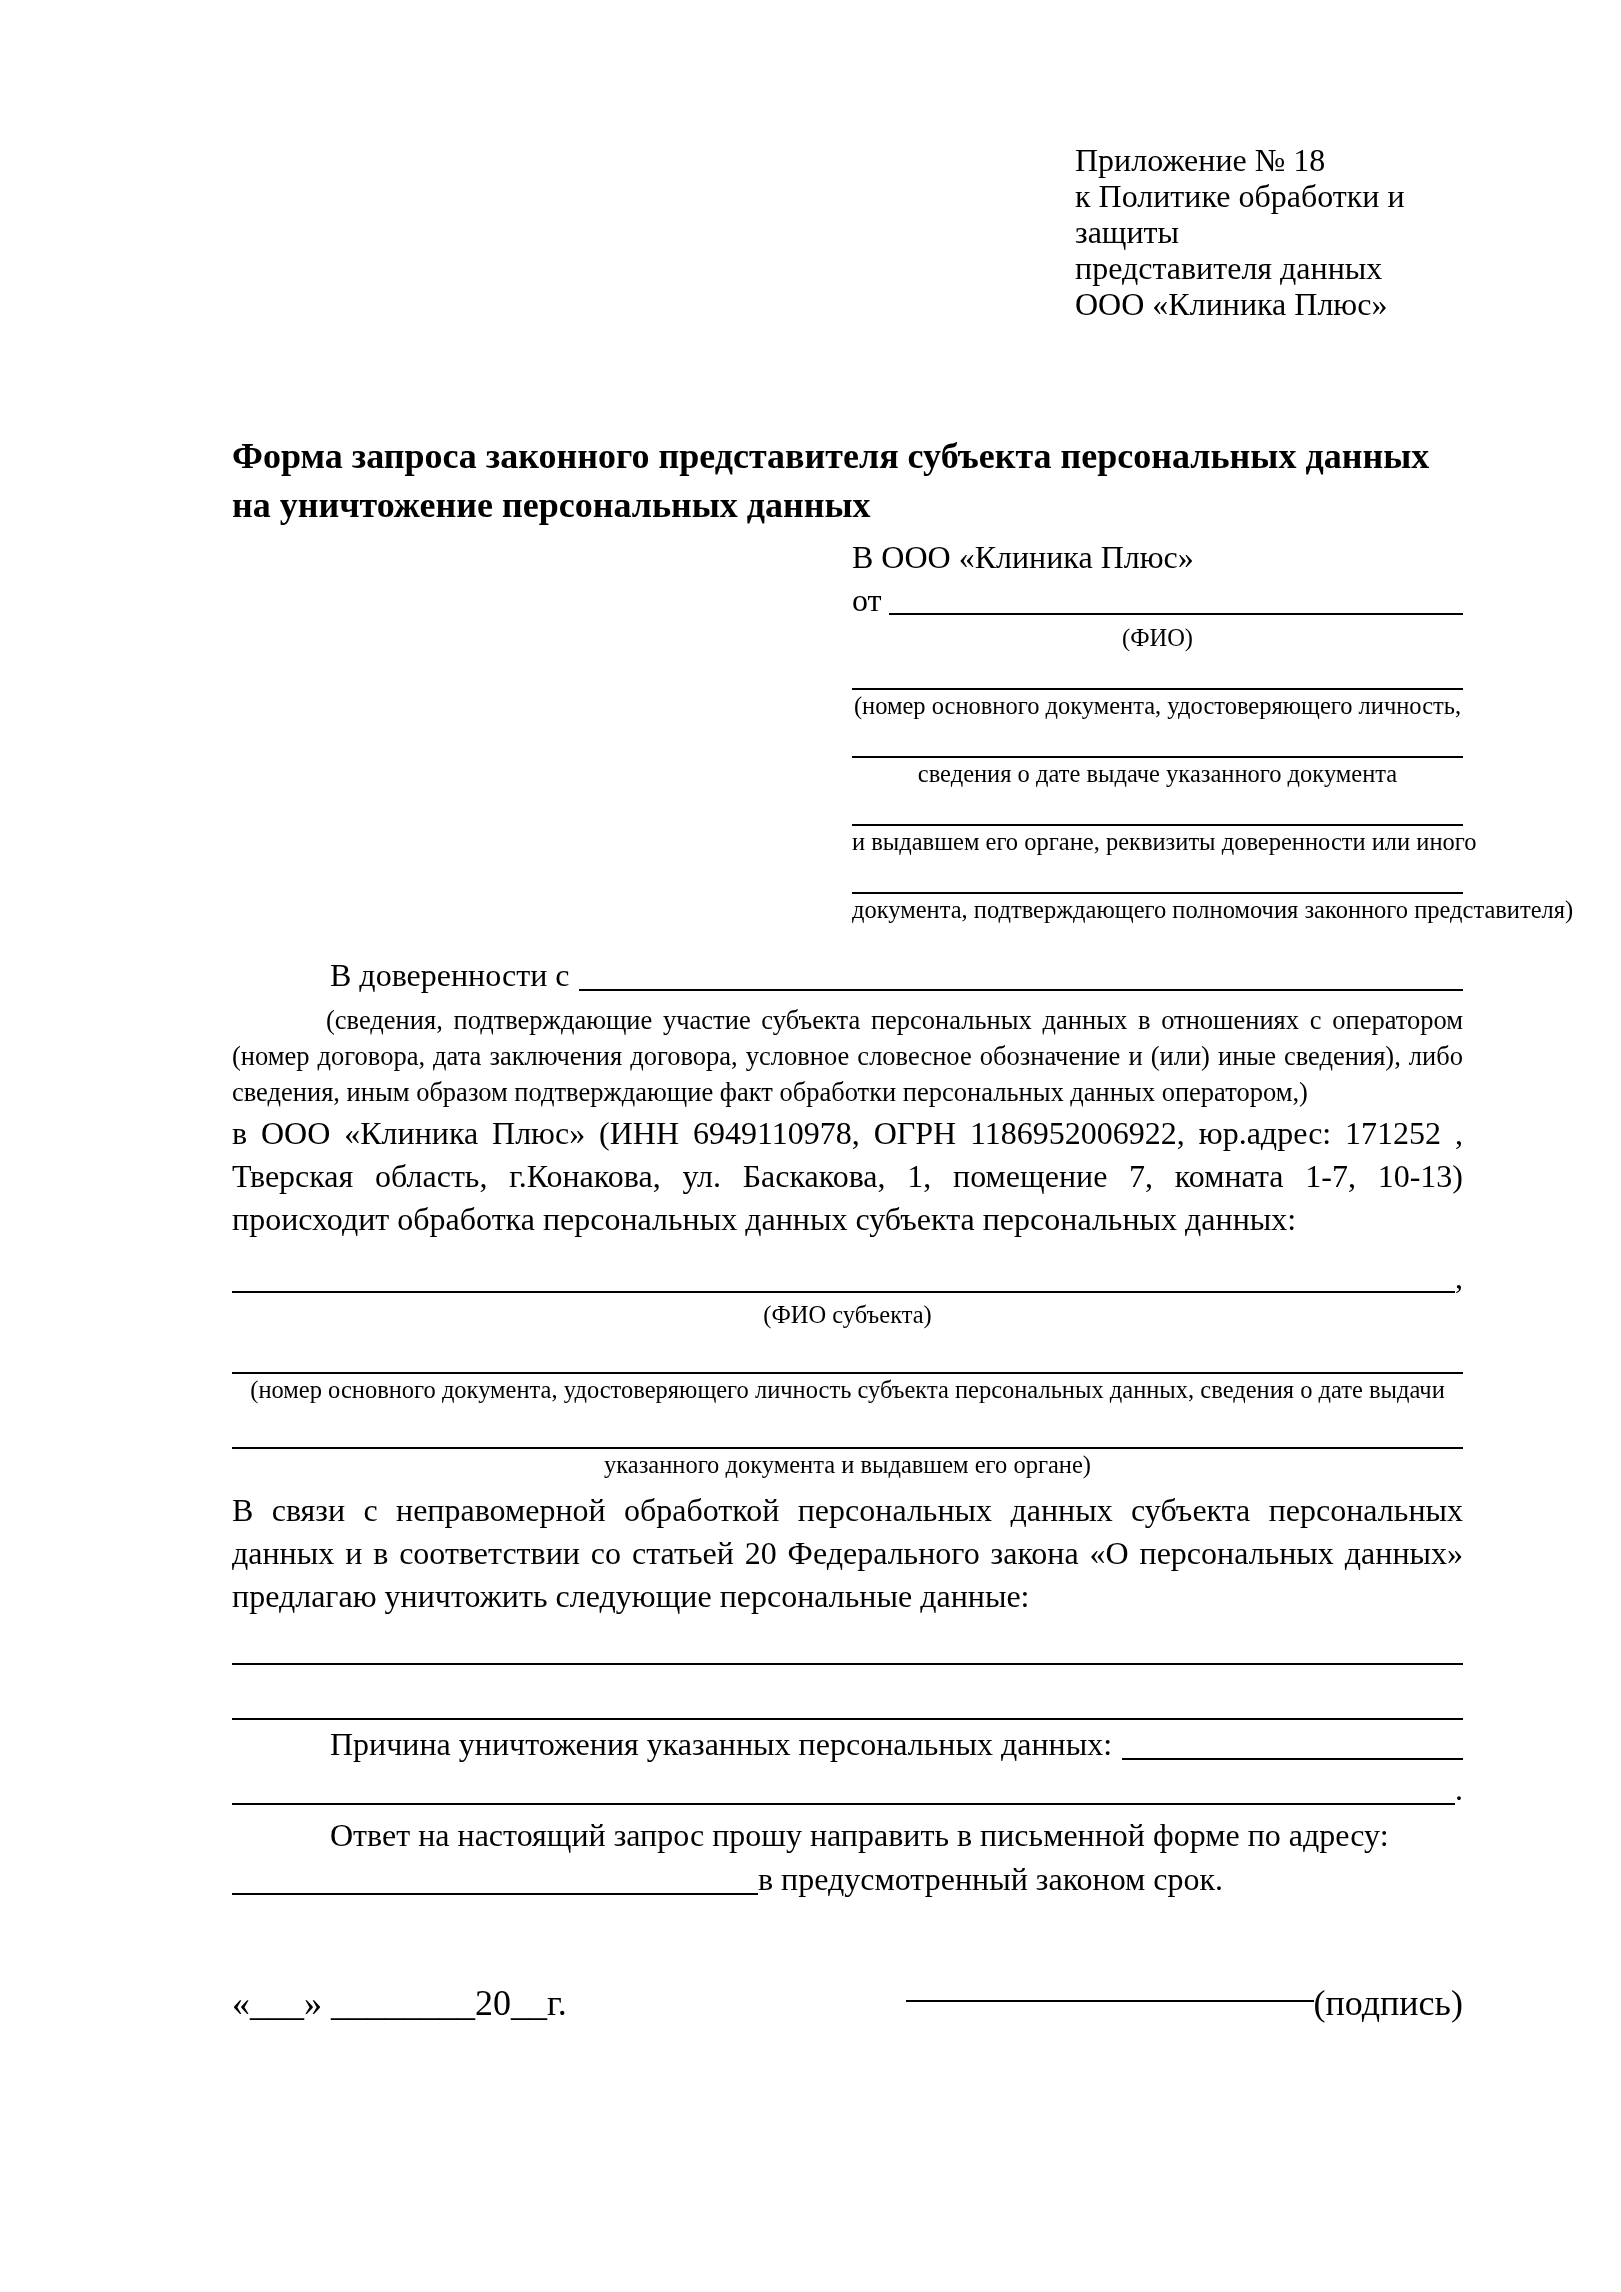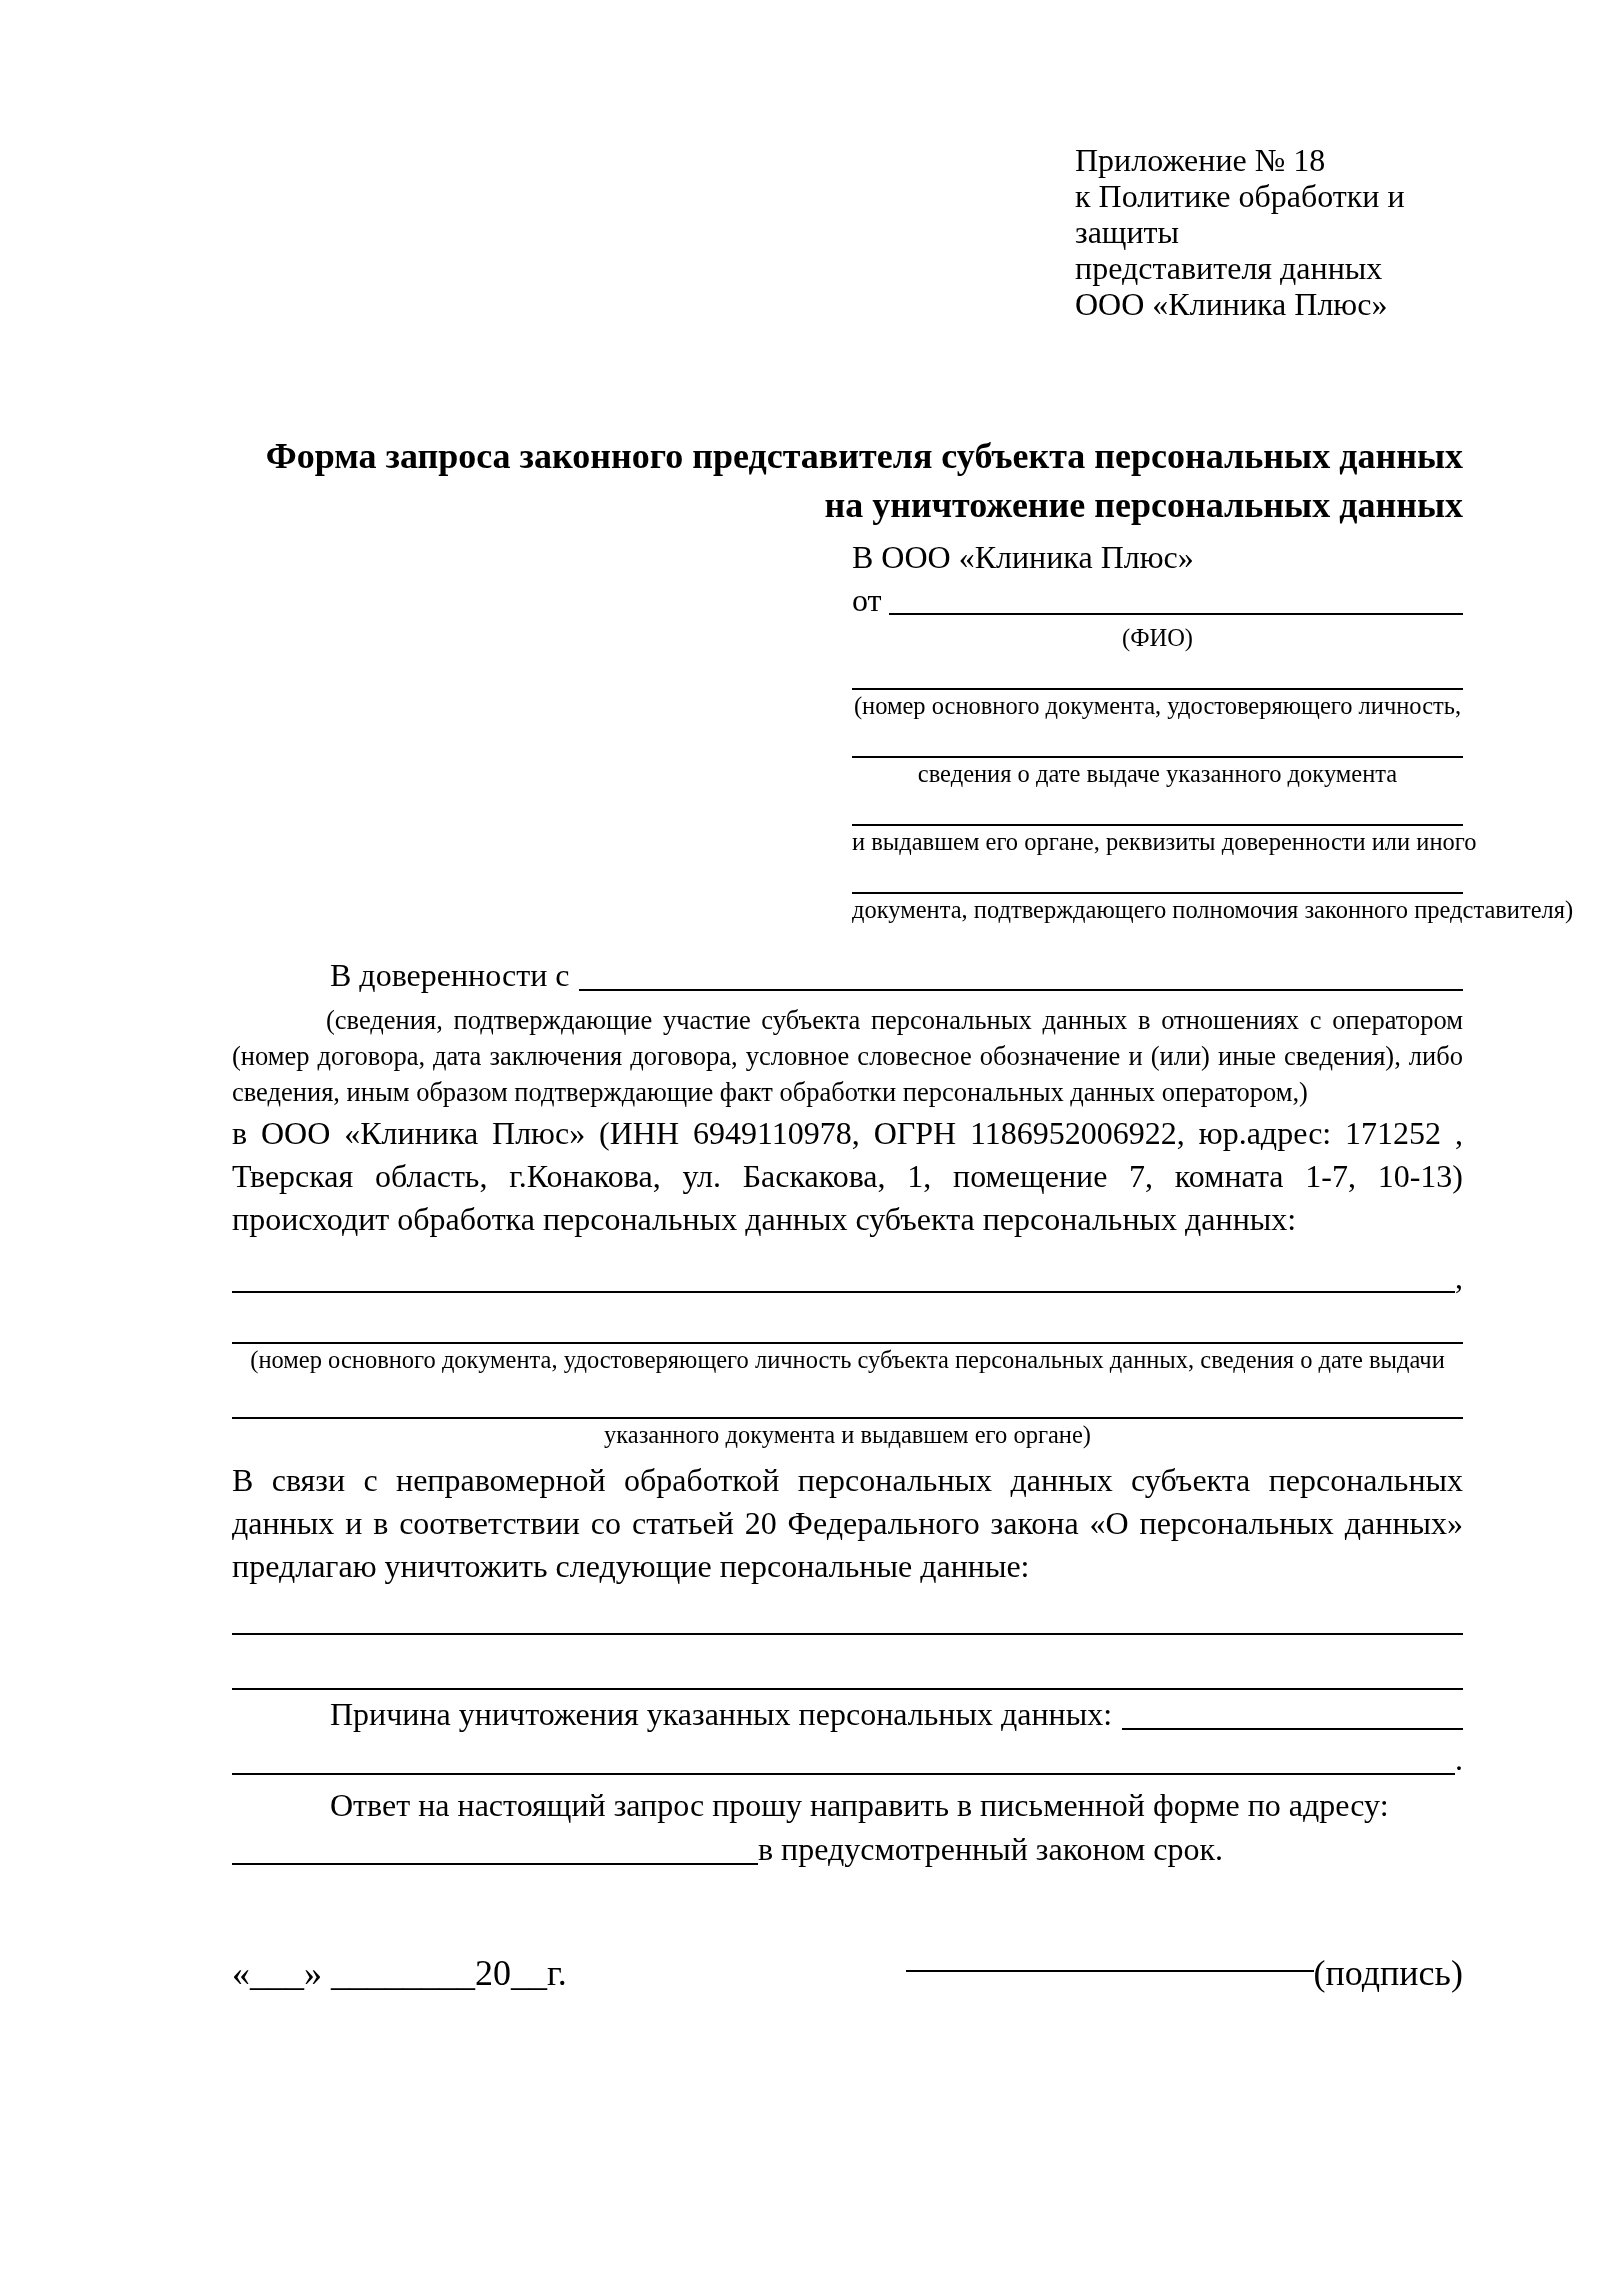--- a/index.html
+++ b/index.html
@@ -11,21 +11,21 @@
     color:#000000;
     font-family:"Liberation Serif","DejaVu Serif",serif;
     overflow:hidden;
   }
   .content{position:absolute;left:232px;top:0;width:1231px;}
 
   
   .appendix{margin-top:142px;margin-left:843px;font-size:32px;line-height:36px;}
 
   
-  .title{margin-top:110px;text-align:right;font-weight:bold;font-size:36px;line-height:49px;}
+  .title{margin-top:110px;text-align:left;font-weight:bold;font-size:36px;line-height:49px;}
 
   
   .recipient{margin-left:620px;width:611px;}
   .recipient .to{font-size:32px;line-height:43px;margin-top:5.9px;}
   .row{display:flex;align-items:flex-end;font-size:32px;line-height:43px;}
   .row .lbl{white-space:nowrap;}
   .row .ul{flex:1;border-bottom:2.9px solid #000;height:1px;margin-bottom:6.9px;margin-left:7.8px;}
   .fcap{text-align:center;font-size:24.5px;line-height:29px;white-space:nowrap;margin-top:1px;}
   .ul2{border-bottom:2.9px solid #000;height:36px;}
 
@@ -111,20 +111,21 @@
     </div>
 
     <div class="fineprint">(сведения, подтверждающие участие субъекта персональных данных в отношениях с оператором (номер договора, дата заключения договора, условное словесное обозначение и (или) иные сведения), либо сведения, иным образом подтверждающие факт обработки персональных данных оператором,)</div>
 
     <div class="par op-par">в ООО «Клиника Плюс» (ИНН 6949110978, ОГРН 1186952006922, юр.адрес: 171252 , Тверская область, г.Конакова, ул. Баскакова, 1, помещение 7, комната 1-7, 10-13) происходит обработка персональных данных субъекта персональных данных:</div>
 
     <div class="subject-row">
       <span class="ul"></span>
       <span class="tail">,</span>
     </div>
+    <div class="midcap">(ФИО субъекта)</div>
 
     <div class="ulfull"></div>
     <div class="midcap">(номер основного документа, удостоверяющего личность субъекта персональных данных, сведения о дате выдачи</div>
 
     <div class="ulfull"></div>
     <div class="midcap">указанного документа и выдавшем его органе)</div>
 
     <div class="par destr">В связи с неправомерной обработкой персональных данных субъекта персональных данных и в соответствии со статьей 20 Федерального закона «О персональных данных» предлагаю уничтожить следующие персональные данные:</div>
 
     <div class="blank1"></div>

